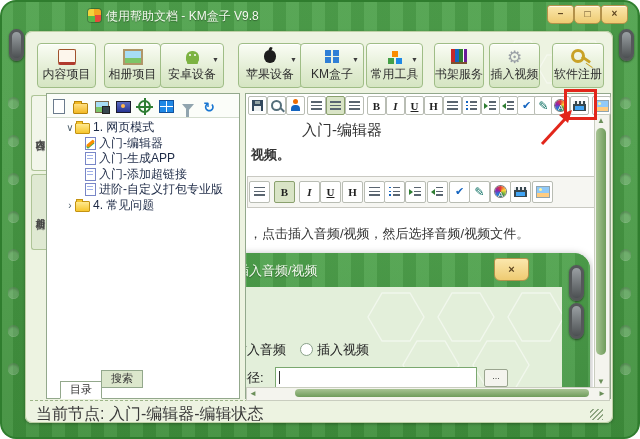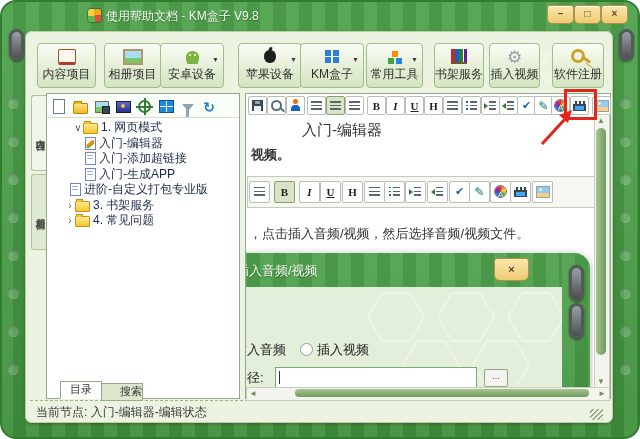--- a/index.html
+++ b/index.html
@@ -141,21 +141,21 @@
   .dlbl{position:absolute;font-size:13px;color:#222;white-space:nowrap;}
   .radio{position:absolute;width:11px;height:11px;border:1px solid #8aa18a;border-radius:50%;background:#fff;cursor:pointer;}
   #dlg-input{position:absolute;left:41px;top:80px;width:200px;height:19px;background:#fff;border:1px solid #7aa86f;}
   #dlg-input:before{content:"";position:absolute;left:3px;top:3px;width:1px;height:13px;background:#333;}
   #dlg-browse{position:absolute;left:250px;top:82px;width:22px;height:16px;background:#f4f4ee;border:1px solid #9aa58f;border-radius:2px;
     font-size:9px;line-height:13px;text-align:center;color:#444;cursor:pointer;}
   #dlg-rightborder{position:absolute;right:0;top:0;width:28px;height:170px;border-radius:0 16px 0 0;
     background:repeating-linear-gradient(90deg,rgba(255,255,255,.06) 0 13px,rgba(0,0,0,.06) 13px 26px),linear-gradient(#4fa24c,#449544);}
   
   #statusline{position:absolute;left:30px;top:400px;width:578px;border-top:1px dashed #9cb487;}
-  #status{position:absolute;left:36px;top:404px;font-size:12px;color:#3a3a3a;z-index:30;}
+  #status{position:absolute;left:36px;top:404px;font-size:16px;color:#3a3a3a;z-index:30;}
   #grip{position:absolute;left:590px;top:409px;width:13px;height:11px;z-index:30;
     background:repeating-linear-gradient(135deg,transparent 0 2px,#8fa783 2px 3.5px);cursor:nwse-resize;}
 </style>
 </head>
 <body>
 
 <div id="stage">
 
   <div id="titlebar">
     <div id="appicon"></div>
@@ -253,32 +253,31 @@
         <span class="mini" style="left: 3px;"><span class="icn icn-new-doc"></span></span>
         <span class="mini" style="left: 24.5px;"><span class="icn icn-open-folder"></span></span>
         <span class="mini" style="left: 46px;"><span class="icn icn-save-image"></span></span>
         <span class="mini" style="left: 67.5px;"><span class="icn icn-monitor"></span></span>
         <span class="mini" style="left: 89px;"><span class="icn icn-target"></span></span>
         <span class="mini" style="left: 110.5px;"><span class="icn icn-grid"></span></span>
         <span class="mini" style="left: 132px;"><span class="icn icn-filter"></span></span>
         <span class="mini" style="left: 153.5px;"><span class="icn icn-refresh">↻</span></span>
       </div>
     <div id="tree">
-        <div class="trow" style="padding-left: 18px; margin-left: 8px;"><span class="arr">∨</span><span class="icn icn-folder"></span><span class="lbl">1. 网页模式</span></div>
+        <div class="trow" style="padding-left: 18px;"><span class="arr">∨</span><span class="icn icn-folder"></span><span class="lbl">1. 网页模式</span></div>
         <div class="trow" style="padding-left: 28px;"><span class="arr"></span><span class="icn icn-doc-edit"></span><span class="lbl">入门-编辑器</span></div>
+        <div class="trow" style="padding-left: 28px;"><span class="arr"></span><span class="icn icn-doc"></span><span class="lbl">入门-生成APP</span></div>
         <div class="trow" style="padding-left: 28px;"><span class="arr"></span><span class="icn icn-doc"></span><span class="lbl">入门-添加超链接</span></div>
-        <div class="trow" style="padding-left: 28px;"><span class="arr"></span><span class="icn icn-doc"></span><span class="lbl">入门-生成APP</span></div>
-        <div class="trow" style="padding-left: 13px;"><span class="arr"></span><span class="icn icn-doc"></span><span class="lbl">进阶-自定义打包专业版</span></div>
-        <div class="trow" style="padding-left: 18px;"><span class="arr">›</span><span class="icn icn-folder"></span><span class="lbl">3. 书架服务</span></div>
+        <div class="trow" style="padding-left: 28px;"><span class="arr"></span><span class="icn icn-doc"></span><span class="lbl">进阶-自定义打包专业版</span></div>
         <div class="trow" style="padding-left: 18px;"><span class="arr">›</span><span class="icn icn-folder"></span><span class="lbl">4. 常见问题</span></div>
       </div>
   </div>
   <div id="btabs">
       <div class="btab act" style="left: 60px; top: 381px; position: absolute;">目录</div>
-      <div class="btab" style="left: 101px; top: 383px; position: absolute; text-align: right;">搜索</div>
+      <div class="btab" style="left: 101px; top: 370px; position: absolute;">搜索</div>
     </div>
 
   <div id="editor">
     <div id="ebar">
         <div class="ebtn" style="left: 2px;"><span class="icn icn-save"></span></div>
         <div class="ebtn" style="left: 21px;"><span class="icn icn-zoom"></span></div>
         <div class="ebtn" style="left: 40px;"><span class="icn icn-user"></span></div>
         <div class="ebtn" style="left: 61px;"><span class="icn icn-align-left"></span></div>
         <div class="ebtn pressed" style="left: 80px;"><span class="icn icn-align-center"></span></div>
         <div class="ebtn" style="left: 99px;"><span class="icn icn-align-right"></span></div>

